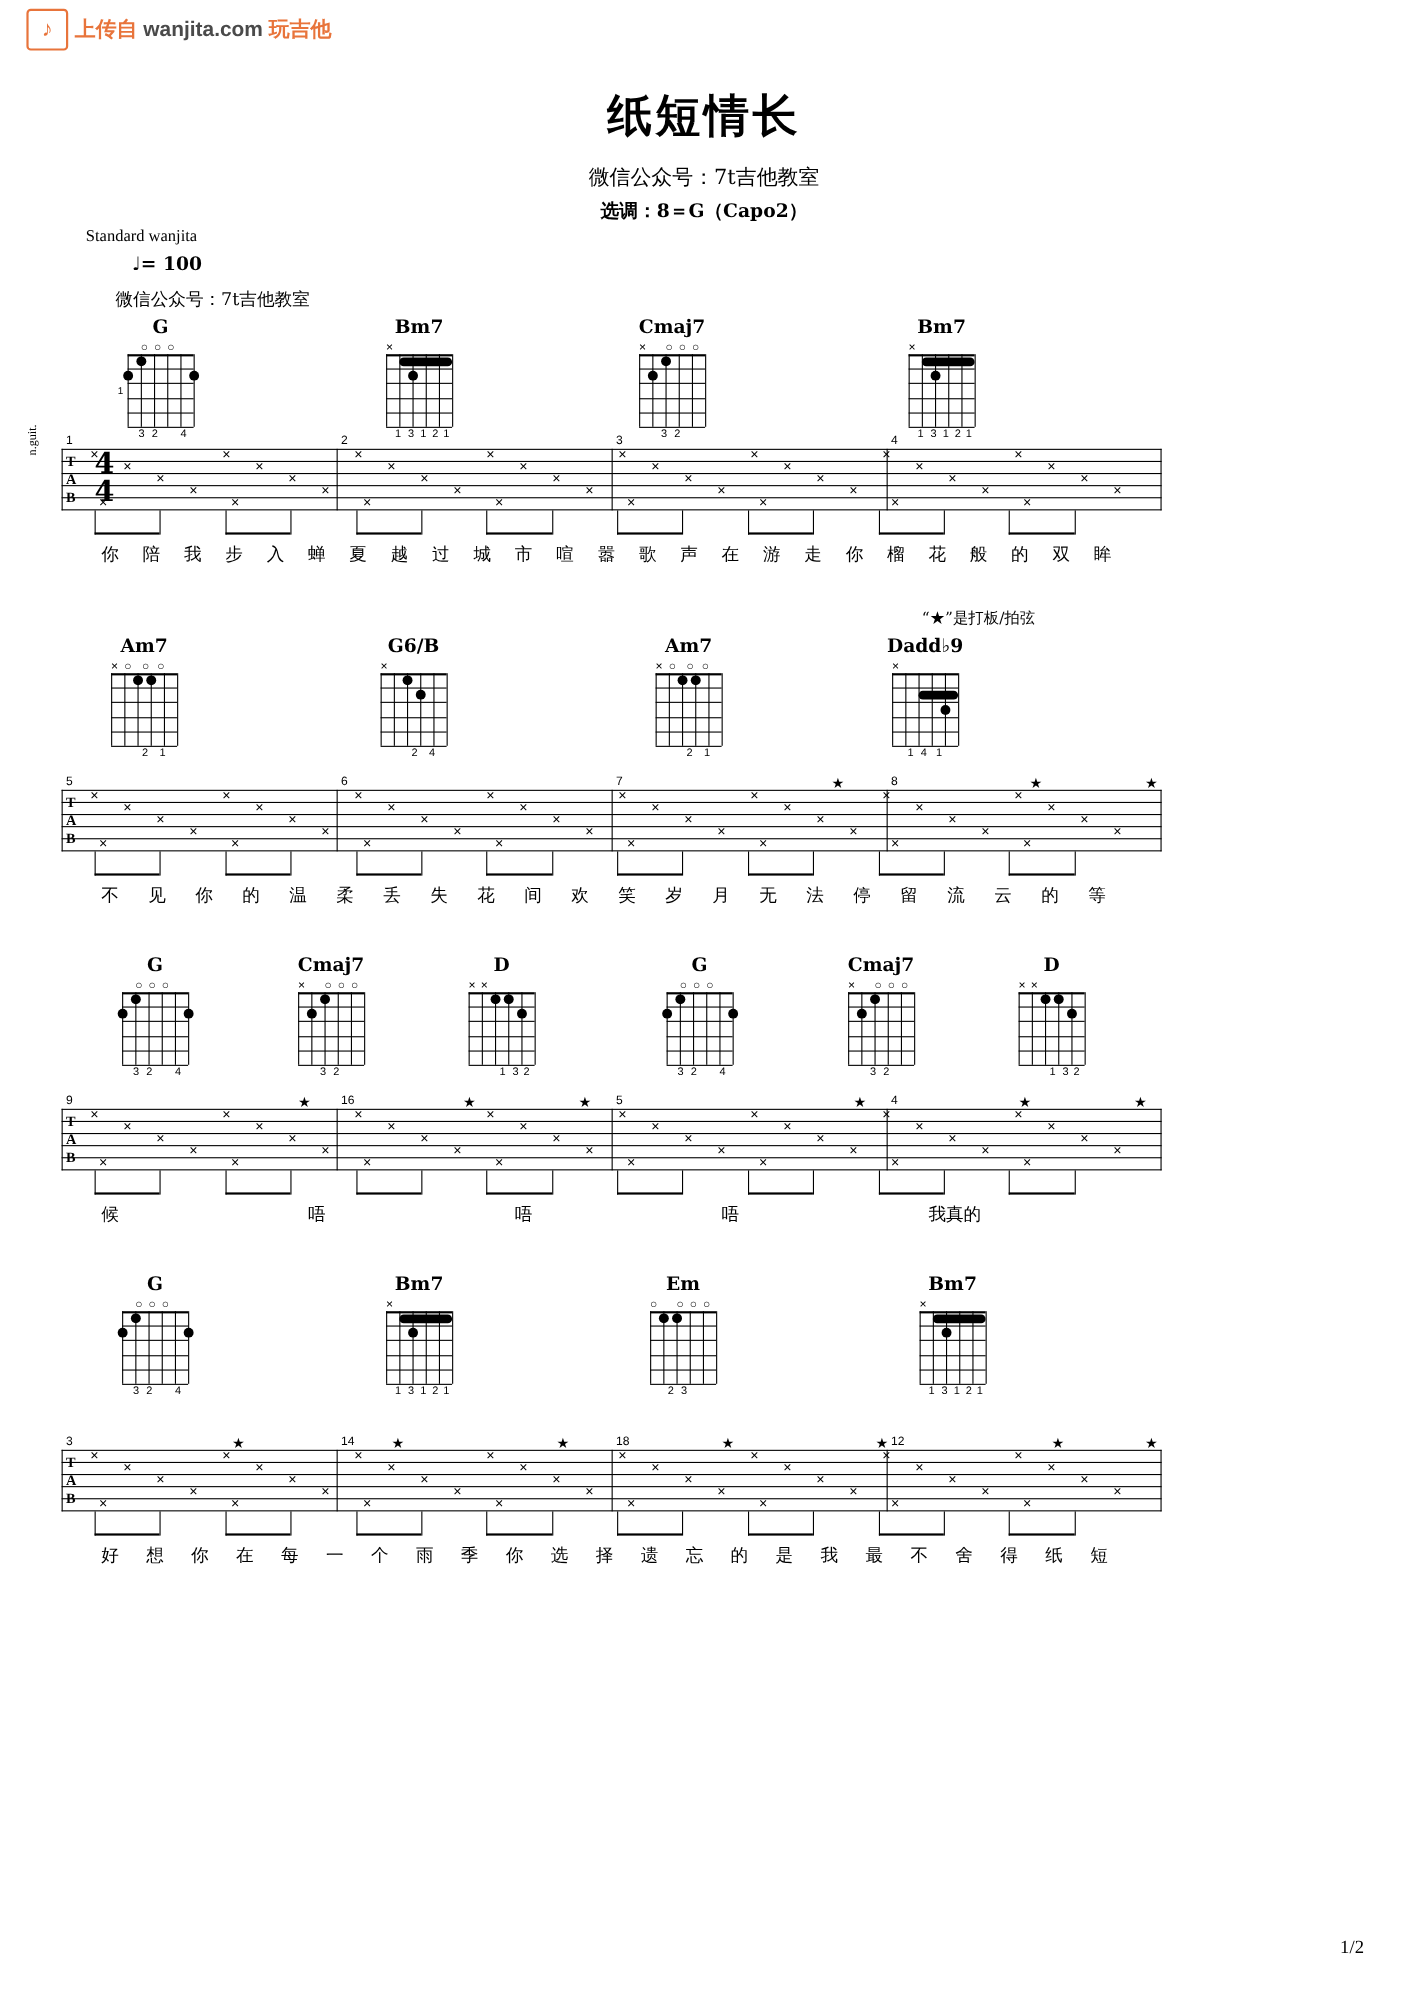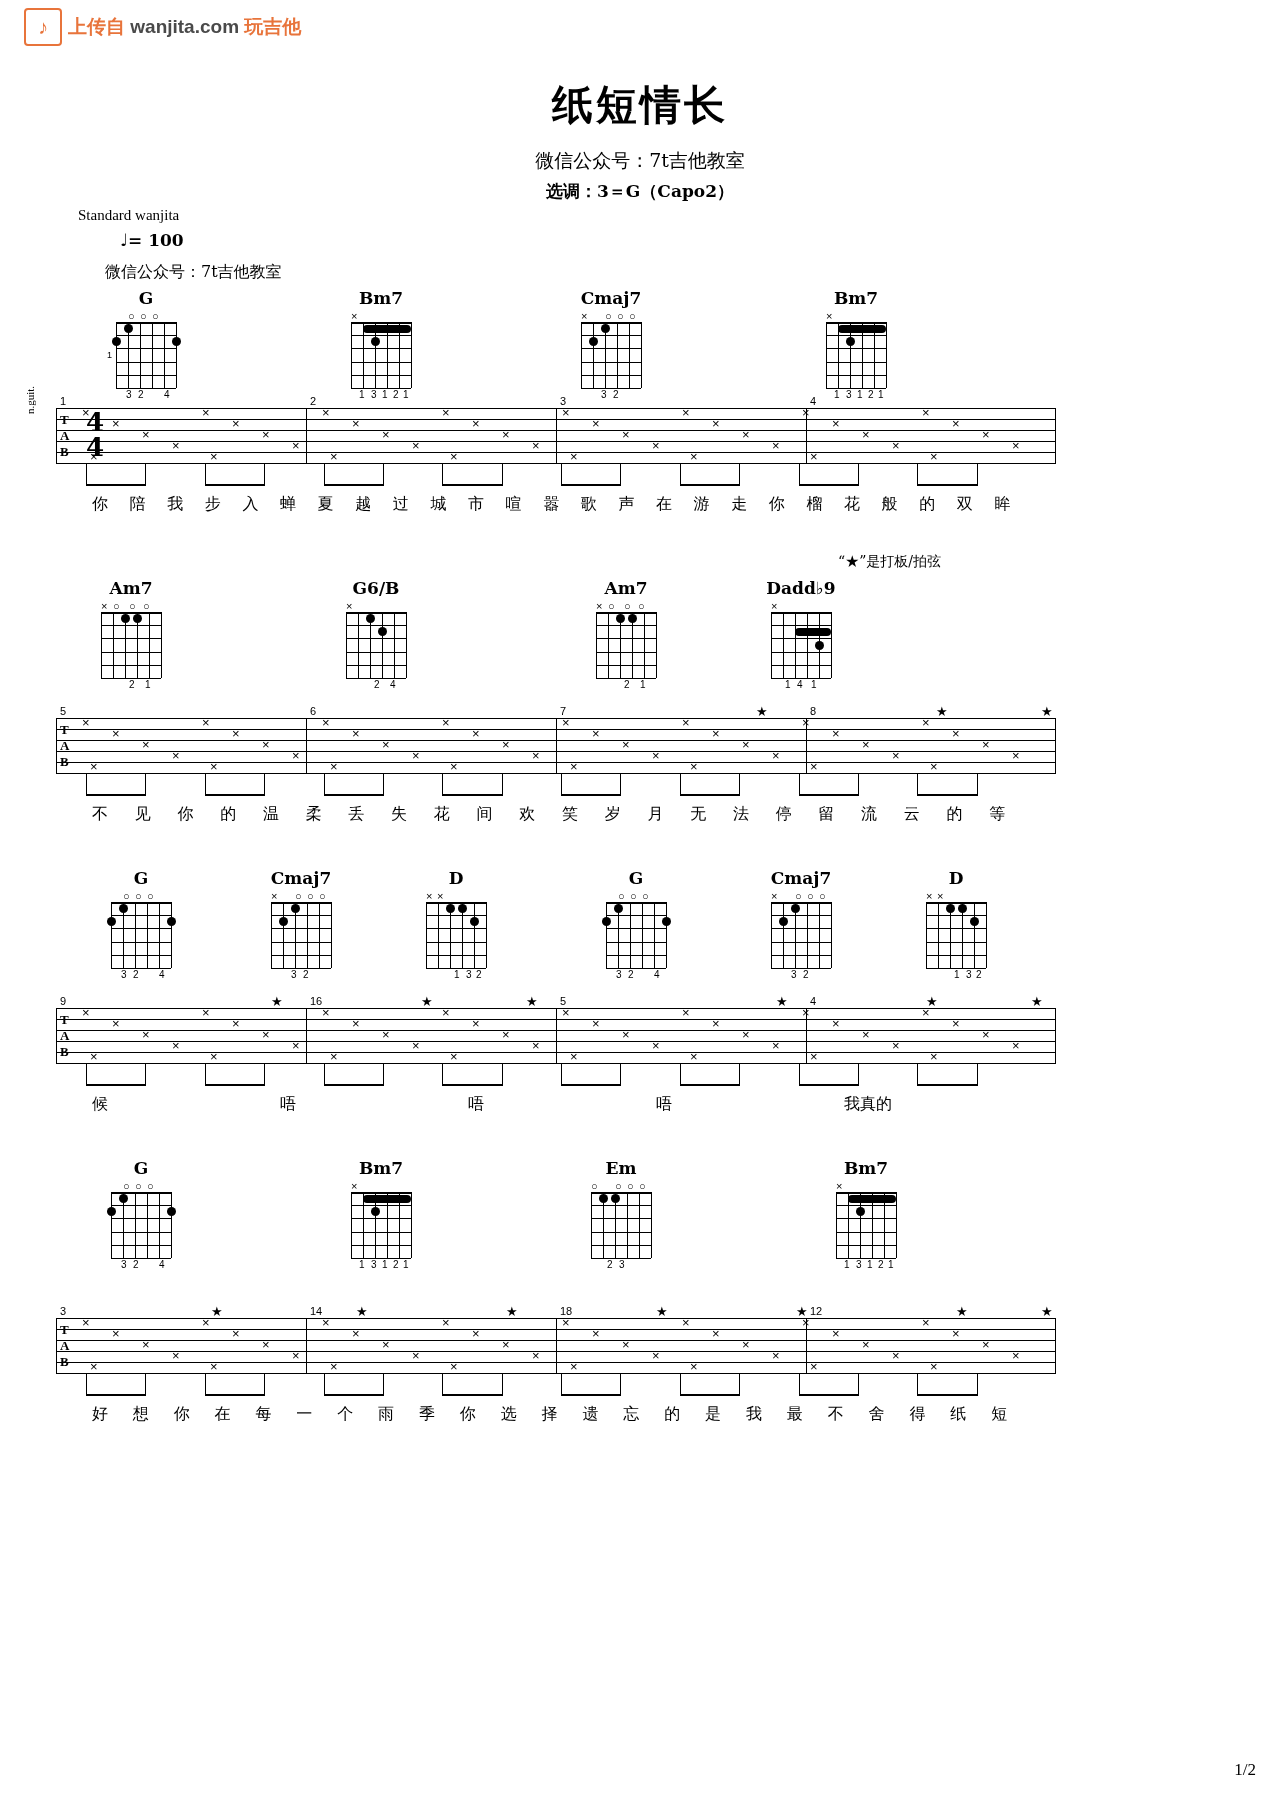--- a/index.html
+++ b/index.html
@@ -44,21 +44,21 @@
     position:absolute;top:230px;left:120px;font-size:17px;font-weight:bold;
     font-family:"DejaVu Serif",serif;
   }
   .wechat{
     position:absolute;top:262px;left:105px;font-size:16px;font-family:"DejaVu Serif",serif;
   }
   .note-star{
     position:absolute;top:553px;left:838px;font-size:14px;font-family:"DejaVu Serif",serif;text-align:right;
   }
   .pagenum{
-    position:absolute;bottom:30px;right:24px;font-size:17px;font-family:"Liberation Serif",serif;
+    position:absolute;bottom:30px;right:40px;font-size:17px;font-family:"Liberation Serif",serif;
   }
 
   
   .chord{position:absolute;width:72px;}
   .chord .cname{
     text-align:center;font-weight:bold;font-size:17px;margin-bottom:3px;
     font-family:"DejaVu Serif",serif;white-space:nowrap;
   }
   .chord .marks{height:11px;position:relative;}
   .chord .marks span{position:absolute;font-size:11px;line-height:11px;font-family:"Liberation Sans",sans-serif;}
@@ -97,21 +97,21 @@
   <div class="wm-logo">♪</div>
   <div class="wm-text">
     <span class="wm-a">上传自</span>
     <span class="wm-b">wanjita.com</span>
     <span class="wm-c">玩吉他</span>
   </div>
 </div>
 
 <div class="title">纸短情长</div>
 <div class="subtitle">微信公众号：7t吉他教室</div>
-<div class="keyline">选调：3＝G（Capo2）</div>
+<div class="keyline">选调：8＝G（Capo2）</div>
 <div class="tuning">Standard wanjita</div>
 <div class="tempo">♩= 100</div>
 <div class="wechat">微信公众号：7t吉他教室</div>
 <div class="note-star">“★”是打板/拍弦</div>
 <div class="pagenum">1/2</div>
 
 <div id="chords-layer">
     <div class="chord" style="left: 110px; top: 288px;">
       <div class="cname">G</div>
       <div class="marks">
@@ -307,21 +307,21 @@
         <div class="hl" style="top:52.8px;left:0;"></div>
         <div class="hl" style="top:66px;left:0;"></div>
         <div class="dot" style="left:19.5px;top:2.0999999999999996px"></div>
         <div class="dot" style="left:31.5px;top:2.0999999999999996px"></div>
       </div>
       <div class="fingers">
         <span style="left:28px">2</span>
         <span style="left:44px">1</span>
       </div>
     </div>
-    <div class="chord" style="left: 765px; top: 578px;">
+    <div class="chord" style="left: 805px; top: 578px;">
       <div class="cname">Dadd♭9</div>
       <div class="marks">
         <span style="left:6px">×</span>
       </div>
       <div class="grid">
         <div class="vl" style="left:0px;top:0"></div>
         <div class="vl" style="left:12px;top:0"></div>
         <div class="vl" style="left:24px;top:0"></div>
         <div class="vl" style="left:36px;top:0"></div>
         <div class="vl" style="left:48px;top:0"></div>

